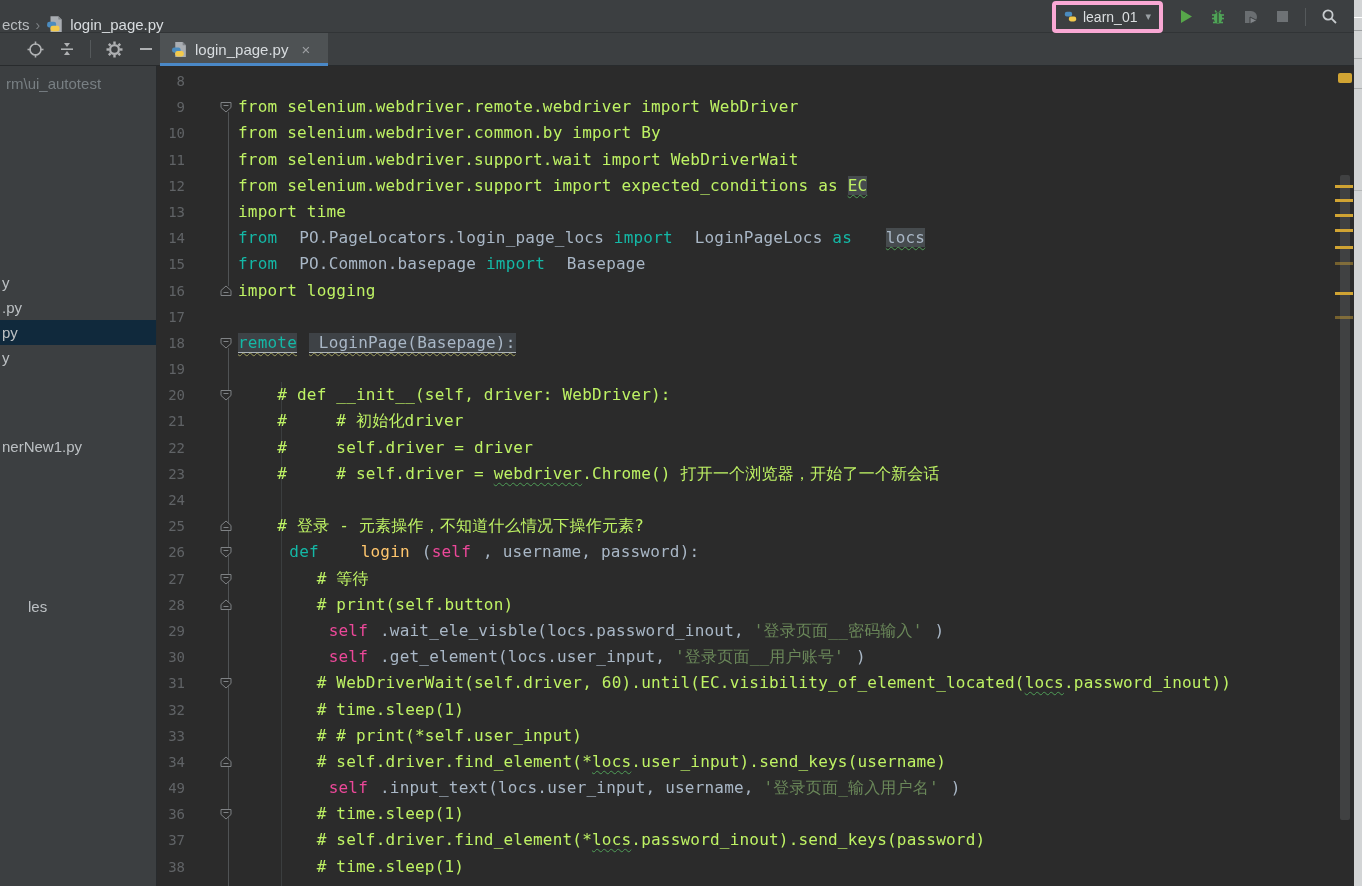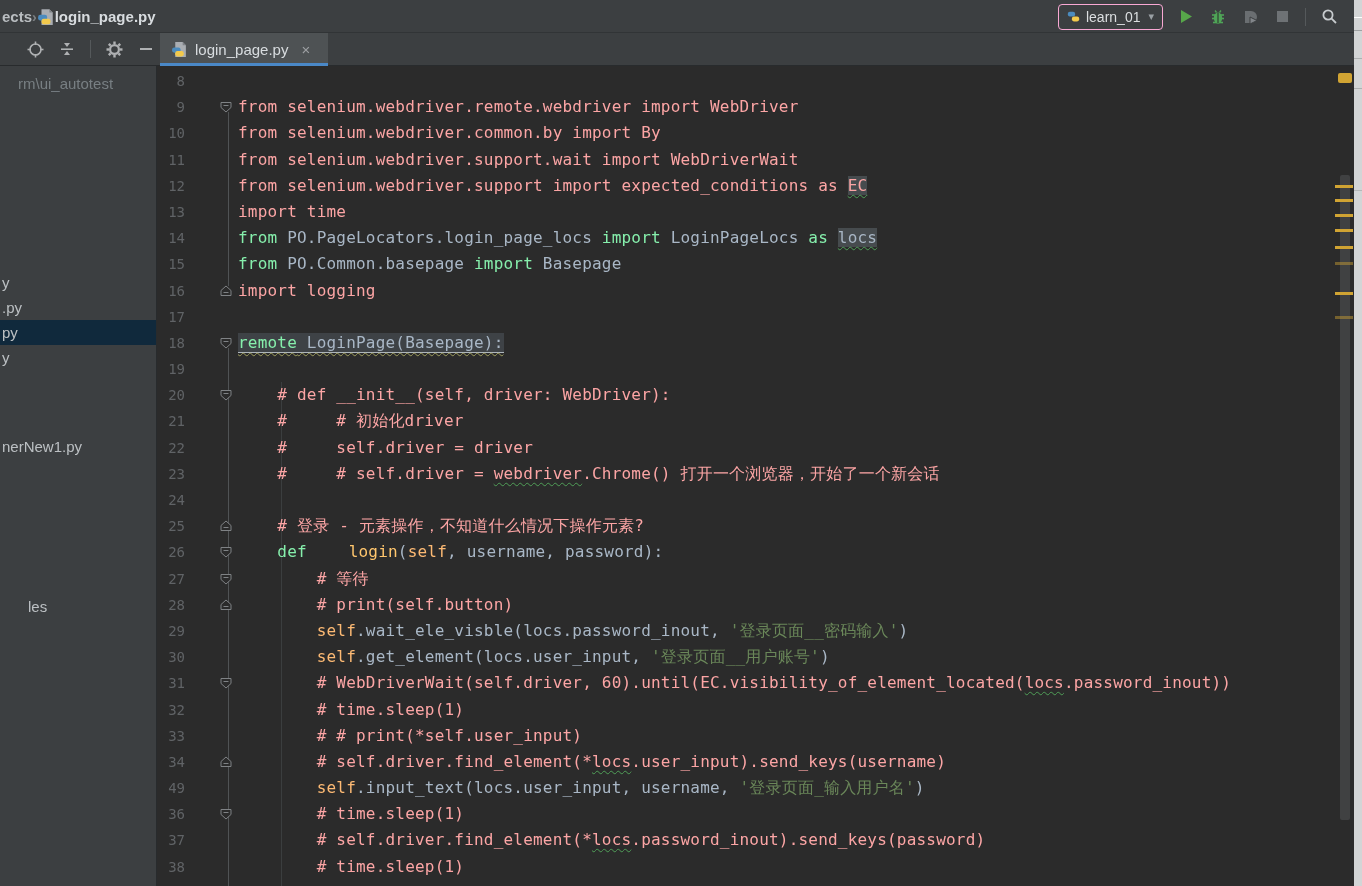--- a/index.html
+++ b/index.html
@@ -1,60 +1,60 @@
 <!DOCTYPE html>
 <html><head>
 <meta charset="utf-8">
 <style>
   html,body{margin:0;padding:0;}
   body{width:1362px;height:886px;position:relative;overflow:hidden;background:#2b2b2b;
        font-family:"Liberation Sans", sans-serif;}
   
   .titlebar{position:absolute;left:0;top:0;width:1354px;height:33px;background:#3c3f41;
             border-bottom:1px solid #313436;box-sizing:border-box;}
-  .crumbs{position:absolute;left:2px;top:0;height:33px;display:flex;align-items:center;font-weight:bold;}
+  .crumbs{position:absolute;left:2px;top:0;height:33px;display:flex;align-items:flex-end;gap:6px;}
   .crumb-txt{color:#b9bdc0;font-size:15px;}
   .crumb-sep{color:#7d8184;font-size:14px;}
   .crumb-file{color:#d8dcdf;font-size:15px;}
   .runbar{position:absolute;right:16px;top:0;height:33px;display:flex;align-items:center;gap:14px;}
-  .runcfg{display:flex;align-items:center;gap:6px;height:24px;padding:0 8px;border:1px solid #f9a8d4;
+  .runcfg{display:flex;align-items:center;gap:6px;height:24px;padding:0 8px;border:4px solid #f9a8d4;
           border-radius:4px;color:#dcdfe1;font-size:14px;cursor:pointer;}
   .caret{color:#9aa0a4;font-size:11px;margin-left:2px;}
   .tool-ic{width:18px;height:18px;display:flex;align-items:center;justify-content:center;cursor:pointer;}
   .vdiv{width:1px;height:18px;background:#55595b;}
   
   .tabrow{position:absolute;left:0;top:33px;width:1354px;height:33px;background:#3c3f41;
           border-bottom:1px solid #282b2d;box-sizing:border-box;}
   .lp-tools{position:absolute;left:0;top:0;width:157px;height:32px;display:flex;align-items:center;
             gap:14px;padding-left:26px;box-sizing:border-box;}
   .tab{position:absolute;left:160px;top:0;width:168px;height:33px;background:#4e5254;display:flex;
        align-items:center;gap:7px;padding-left:10px;box-sizing:border-box;cursor:pointer;}
   .tab-underline{position:absolute;left:0;bottom:0;width:100%;height:3px;background:#4a88c7;}
   .tab-label{color:#d8dcdf;font-size:15px;}
   .tab-close{color:#9da0a3;font-size:15px;margin-left:6px;cursor:pointer;}
   
   .leftpanel{position:absolute;left:0;top:66px;width:157px;bottom:0;background:#3c3f41;
              border-right:1px solid #282b2d;box-sizing:border-box;overflow:hidden;}
-  .lp-path{position:absolute;left:18px;top:9px;color:#787f83;font-size:15px;white-space:nowrap;}
+  .lp-path{position:absolute;left:6px;top:9px;color:#787f83;font-size:15px;white-space:nowrap;}
   .tree-item{position:absolute;left:0;width:157px;height:25px;line-height:25px;color:#bcc0c3;
              font-size:15px;padding-left:2px;box-sizing:border-box;white-space:nowrap;cursor:pointer;}
   .tree-item.sel{background:#10293c;}
   
   .editor{position:absolute;left:157px;top:66px;right:8px;bottom:0;background:#2b2b2b;overflow:hidden;}
   #code-lines{position:absolute;left:0;top:2px;right:0;}
   .line{position:relative;height:26.2px;}
   .num{position:absolute;left:0;top:0;width:28px;text-align:right;color:#606366;
        font:14px/26.2px "DejaVu Sans Mono", monospace;}
   .marker{position:absolute;left:62px;top:6px;width:14px;height:14px;cursor:pointer;}
   .marker svg polygon{fill:#2b2b2b;stroke:#7f8285;stroke-width:1;}
   .marker svg line{stroke:#7f8285;stroke-width:1;}
   .code{position:absolute;left:81px;top:0;white-space:pre;
         font:16px/26.2px "DejaVu Sans Mono", monospace;letter-spacing:0.2px;}
-  .kw{color:#86efac;} .plain{color:#a9b7c6;} .gray{color:#fca5a5;}
-  .slf{color:#fdba74;} .fn{color:#ffc66d;margin-left:32px;} .str{color:#6a8759;}
+  .kw{color:#14b8a6;} .plain{color:#a9b7c6;margin-left:12px;} .gray{color:#bef264;}
+  .slf{color:#ec4899;} .fn{color:#ffc66d;margin-left:32px;} .str{color:#6a8759;}
   .wavy{text-decoration:underline wavy #4f9e57 1px;text-underline-offset:3px;}
   .box{background:#464b4e;}
   .l18{background:#3e4246;border-bottom:1px solid #aeb6bc;
        text-decoration:underline wavy #9d9d5e 1px;text-underline-offset:4px;}
   .fold-vline{position:absolute;width:1px;background:#505355;left:71px;}
   .indent-guide{position:absolute;width:1px;background:#3b3e3f;left:124px;}
   
   .stripe{position:absolute;right:0;top:0;width:23px;bottom:0;}
   .thumb{position:absolute;left:9px;width:10px;background:rgba(175,180,185,0.16);border-radius:2px;}
   .stripe-square{position:absolute;left:7px;width:14px;height:10px;background:#d1a433;border-radius:2px;cursor:pointer;}

